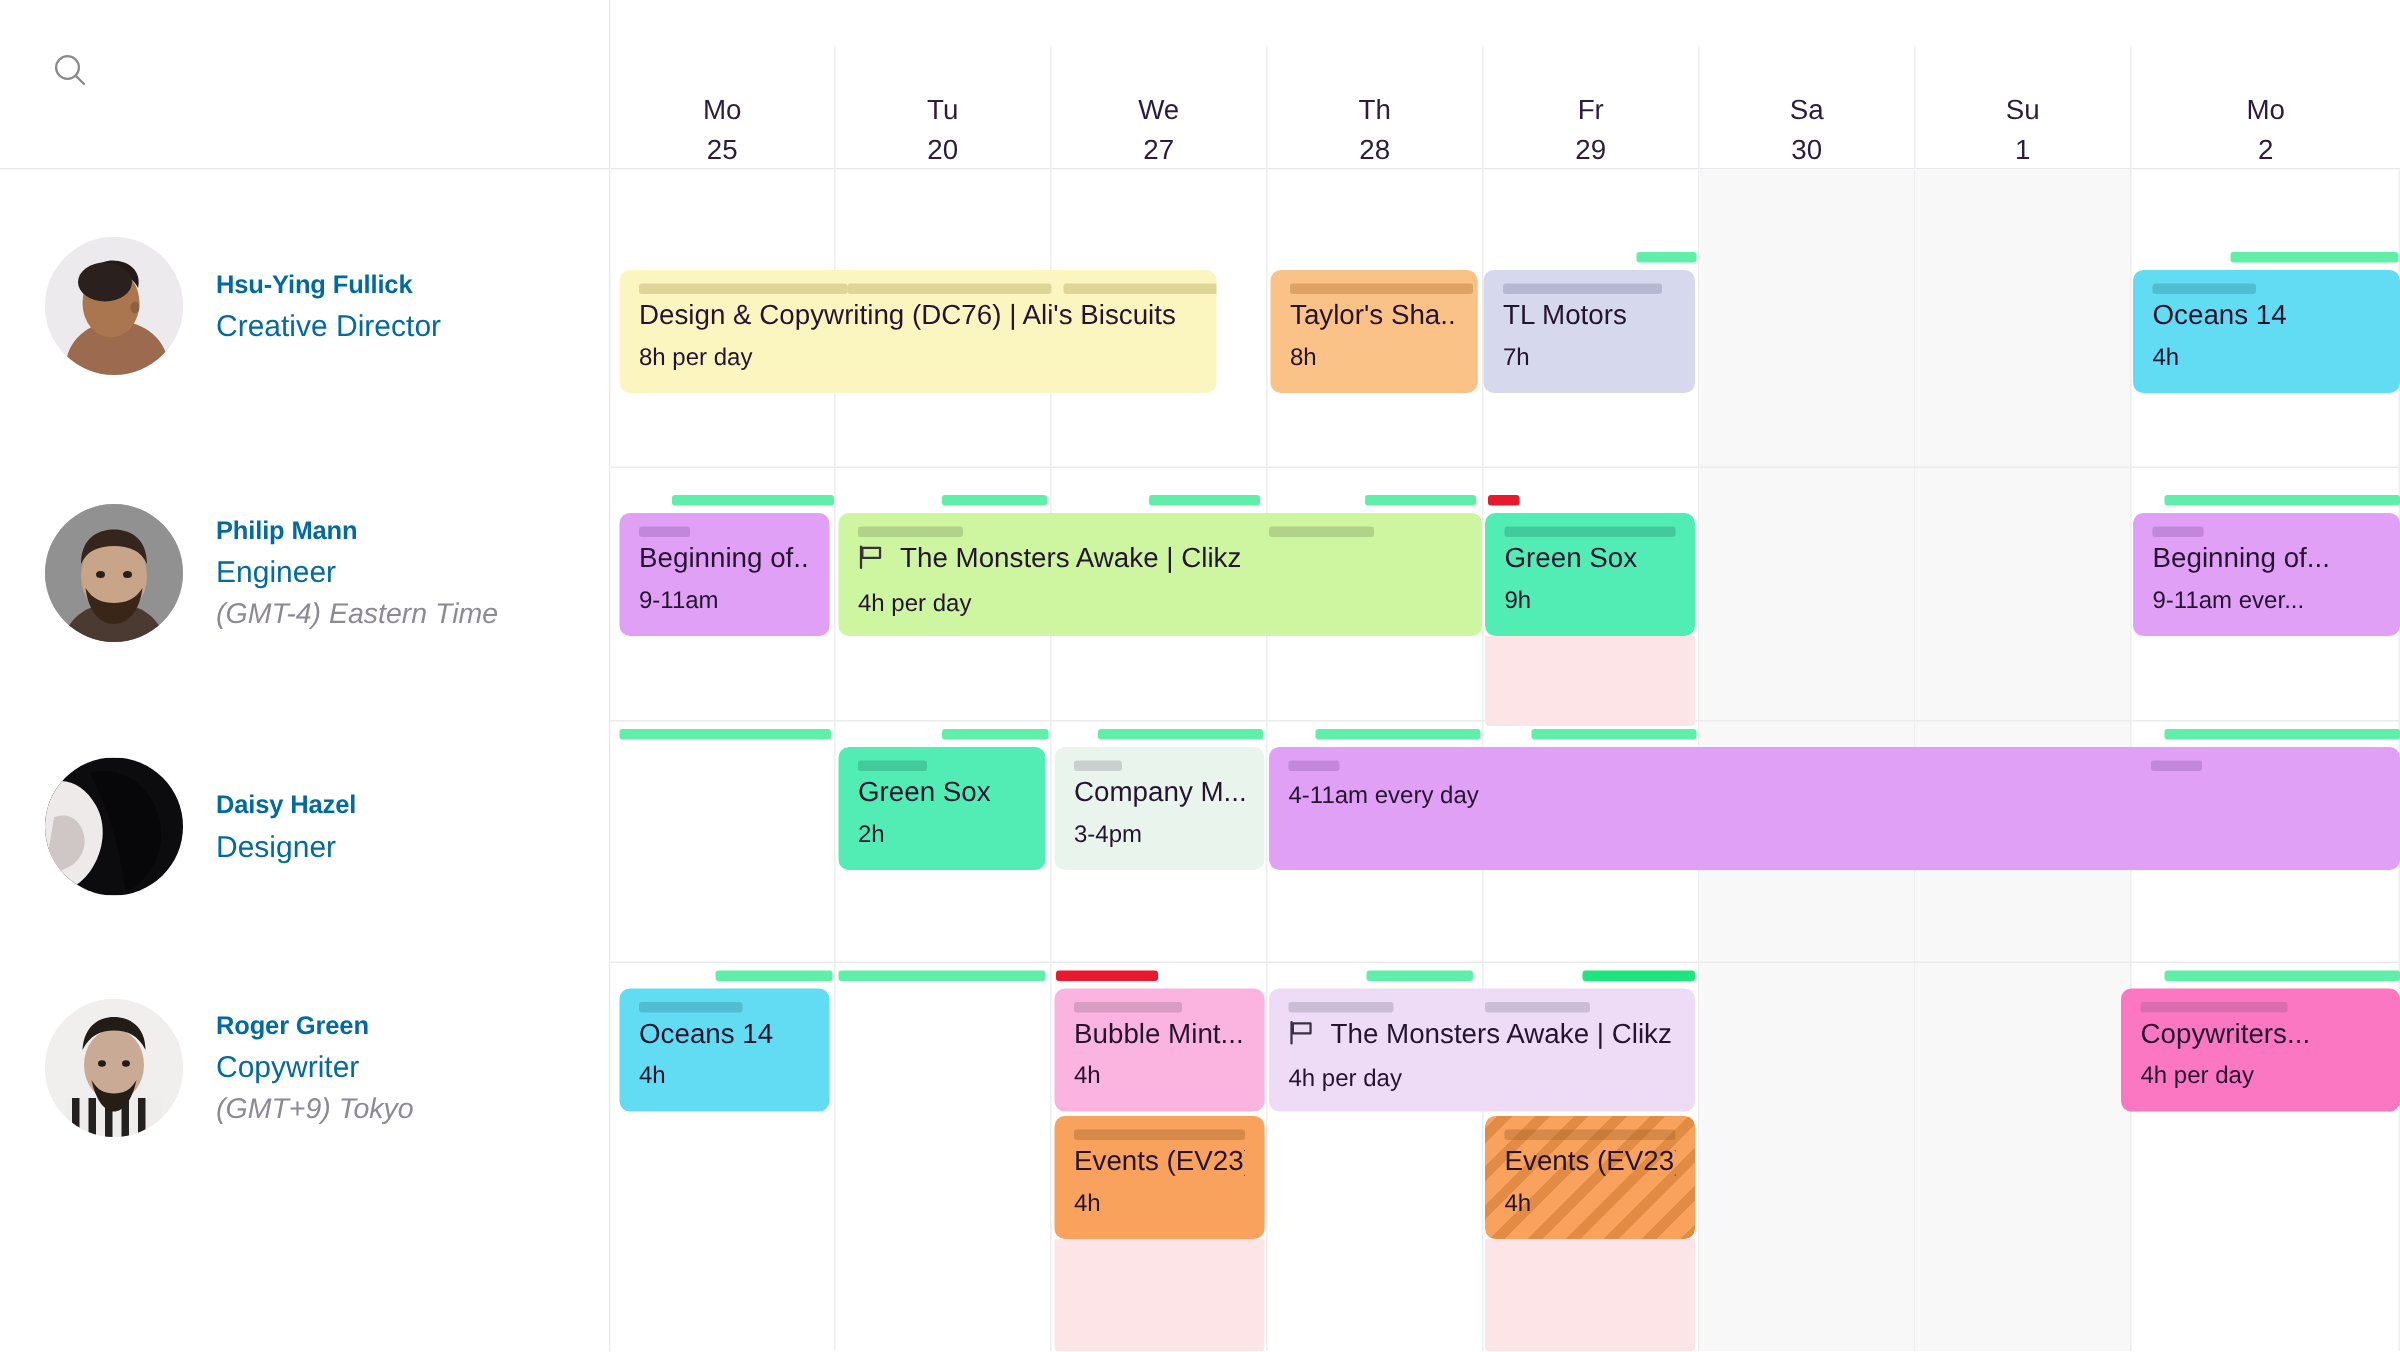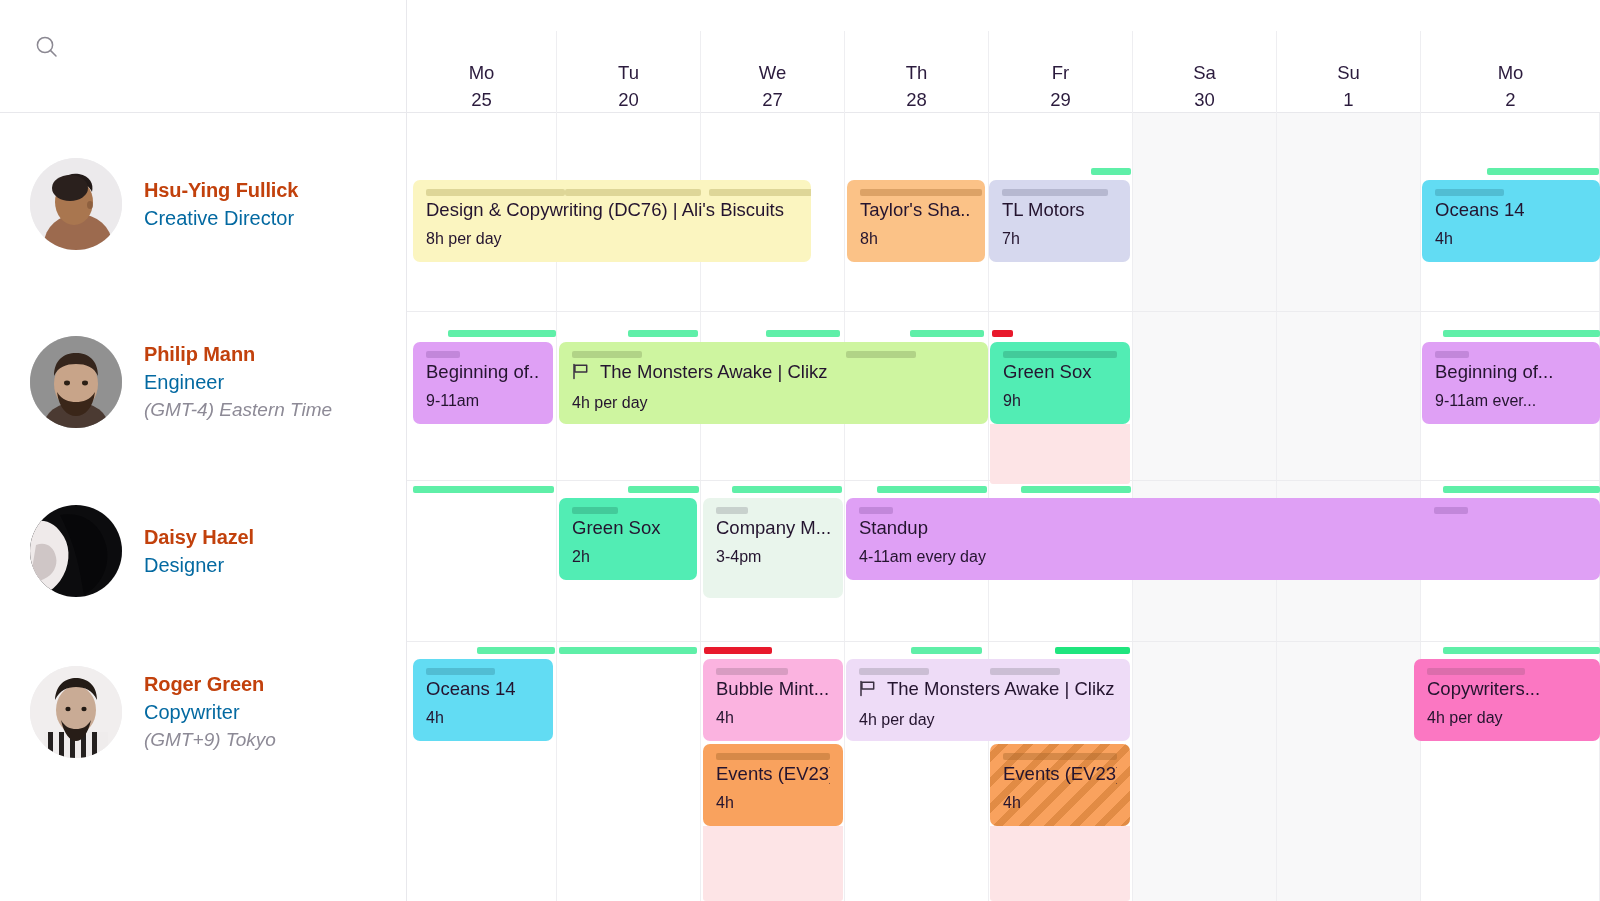--- a/index.html
+++ b/index.html
@@ -80,23 +80,23 @@
     width: 92px; height: 92px;
     border-radius: 50%;
     flex: 0 0 92px;
     overflow: hidden;
     position: relative;
     background: #ededf0;
   }
   .avatar .ph { position: absolute; inset: 0; }
   .p-meta { display: flex; flex-direction: column; }
   .p-name {
-    font-size: 20px;
+    font-size: 17px;
     font-weight: 700;
-    color: #c2410c;
+    color: #0369a1;
     line-height: 28px;
     letter-spacing: -0.1px;
   }
   .p-role {
     font-size: 20px;
     font-weight: 400;
     color: #0369a1;
     line-height: 28px;
   }
   .p-tz {
@@ -401,30 +401,29 @@
     <div class="pip green" style="left:470px;top:373px;width:110px"></div>
     <div class="pip green" style="left:614px;top:373px;width:110px"></div>
     <div class="pip green" style="left:1036px;top:373px;width:157px"></div>
 
     <div class="ev" style="left:152px;top:385px;width:138px;height:82px;background:#52edb4">
       <div class="tag" style="width:46px;background:#2f9c77"></div>
       <div class="t1">Green Sox</div>
       <div class="t2">2h</div>
     </div>
 
-    <div class="ev dotted" style="left:296px;top:385px;width:140px;height:100px;background:#e9f5ec">
+    <div class="ev dotted" style="left:296px;top:385px;width:140px;height:82px;background:#e9f5ec">
       <div class="tag" style="width:32px;background:#9ba0a2"></div>
       <div class="t1">Company M...</div>
       <div class="t2">3-4pm</div>
     </div>
 
     <div class="ev" style="left:439px;top:385px;width:754px;height:82px;background:#dfa0f5">
       <div class="tag" style="width:34px;background:#9c63b5"></div>
       <div class="tag" style="left:588px;width:34px;background:#9c63b5"></div>
-      <div class="t1">Standup</div>
       <div class="t2">4-11am every day</div>
     </div>
 
     <div class="pip green" style="left:70px;top:534px;width:78px"></div>
     <div class="pip green" style="left:152px;top:534px;width:138px"></div>
     <div class="pip red" style="left:297px;top:534px;width:68px"></div>
     <div class="pip green" style="left:504px;top:534px;width:71px"></div>
     <div class="pip green2" style="left:648px;top:534px;width:75px"></div>
     <div class="pip green" style="left:1036px;top:534px;width:157px"></div>
 

